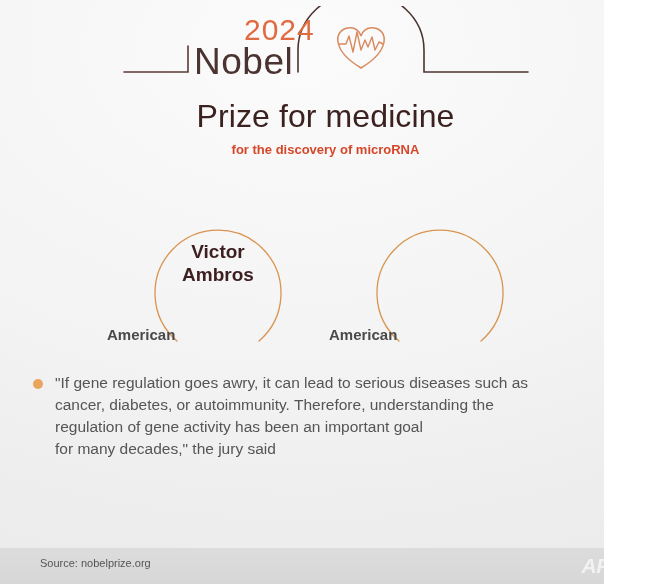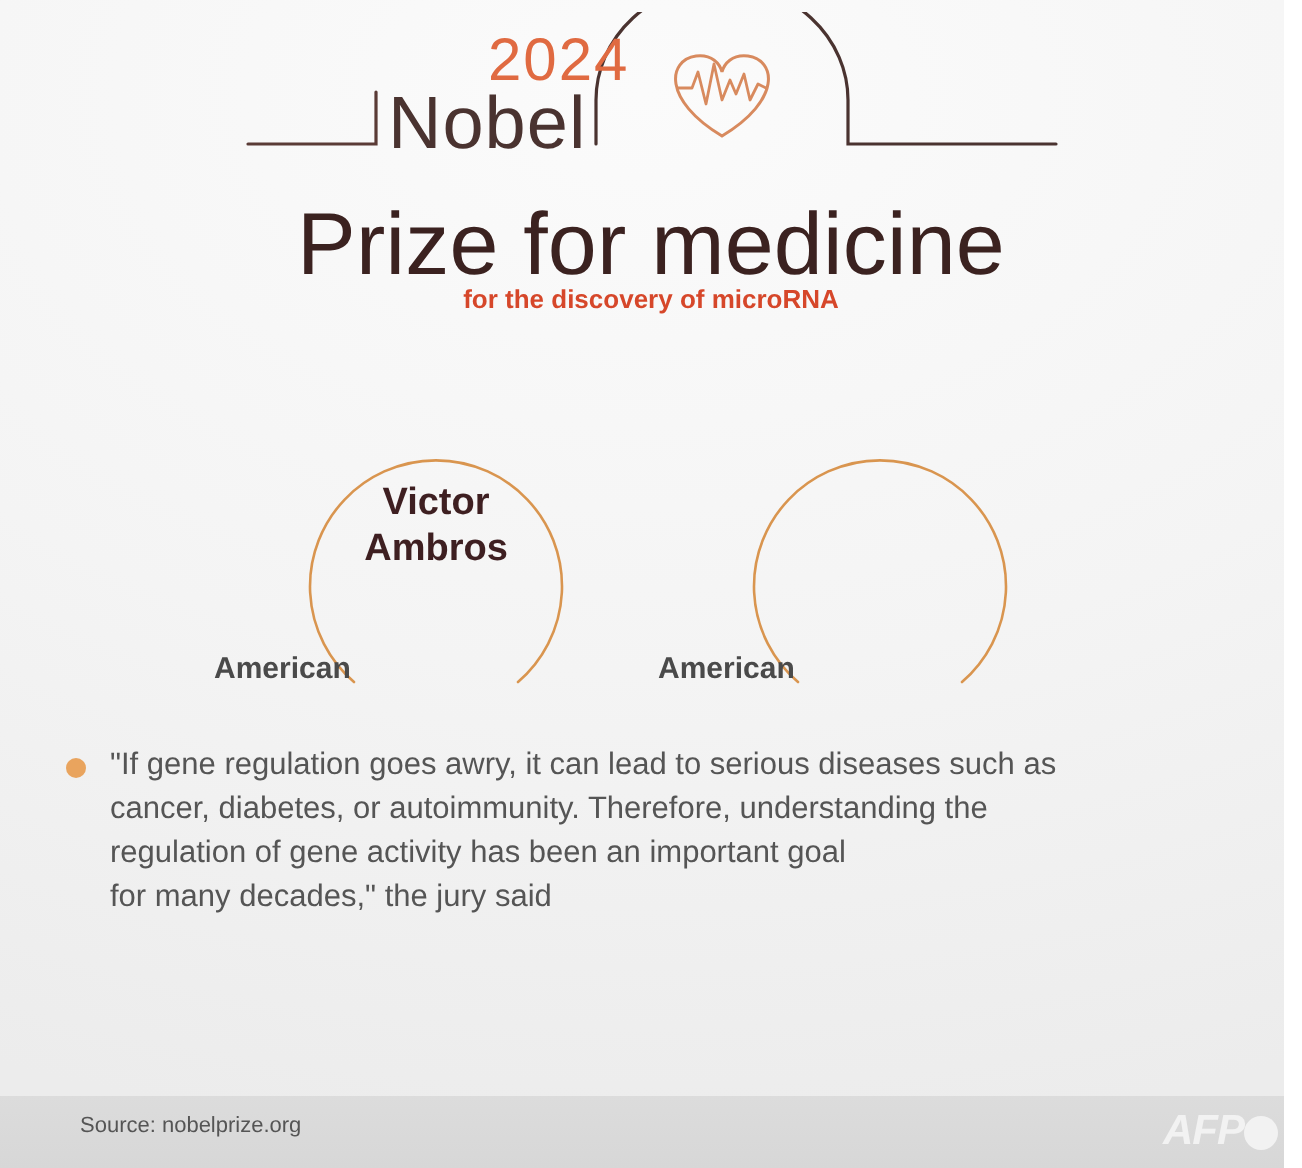--- a/index.html
+++ b/index.html
@@ -14,41 +14,40 @@
     background: #ffffff;
   }
 
   #infographic {
     position: relative;
     width: 604px;
     height: 584px;
     background:
       radial-gradient(130% 90% at 50% 8%, #fbfbfb 0%, #f4f4f4 55%, #ececec 100%);
     overflow: hidden;
-    padding-left: 38px;
   }
 
   
   .logo-wrap {
     position: absolute;
     left: 0;
     top: 6px;
     width: 651px;
     height: 78px;
   }
   .logo-svg { display: block; margin: 0 auto; }
 
   
   .title {
     position: absolute;
     left: 0;
     top: 98px;
     width: 651px;
     text-align: center;
-    font-size: 44px;
+    font-size: 32px;
     font-weight: 400;
     letter-spacing: 0.1px;
     color: #3b2220;
   }
   .subtitle {
     position: absolute;
     left: 0;
     top: 142px;
     width: 651px;
     text-align: center;

